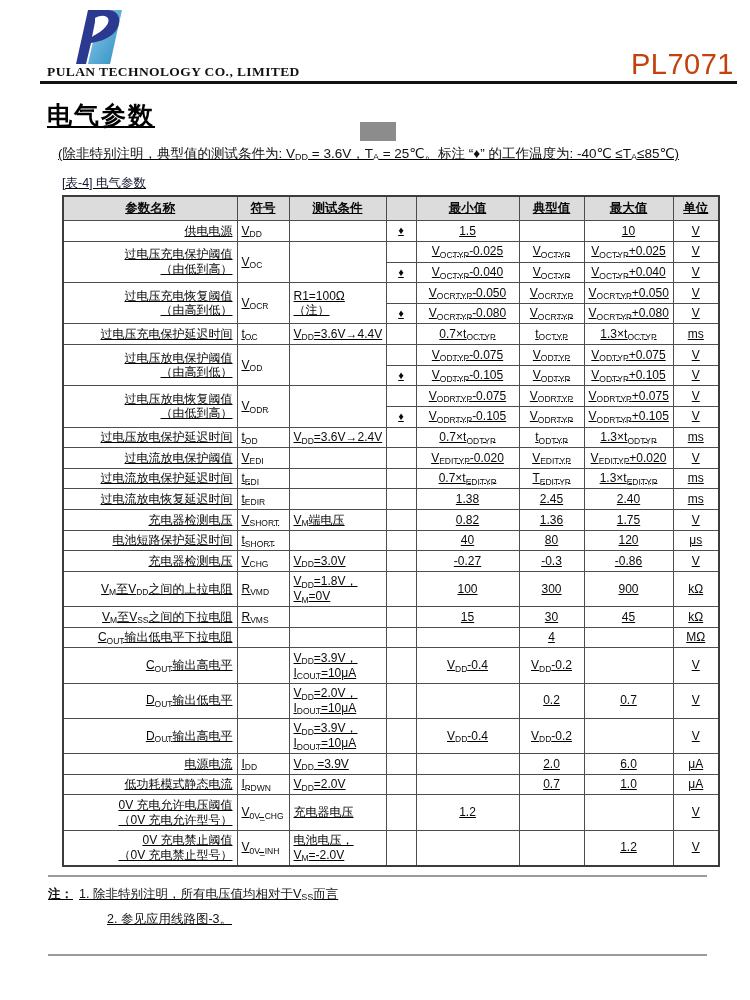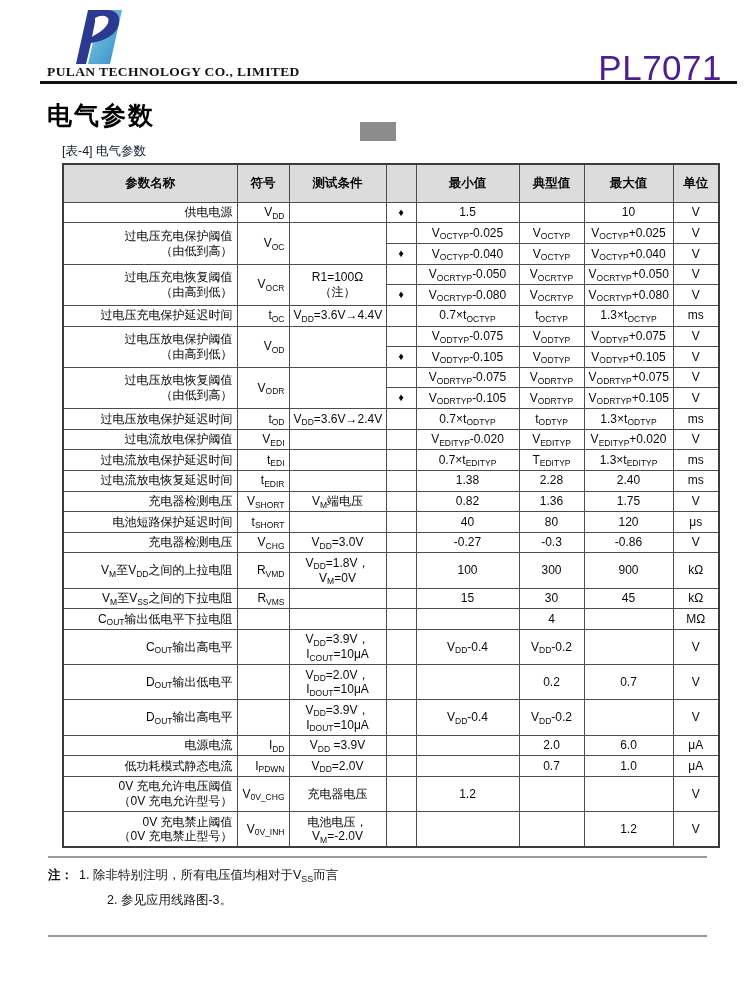--- a/index.html
+++ b/index.html
@@ -14,30 +14,30 @@
   }
   
   .logo { position: absolute; left: 64px; top: 8px; width: 64px; height: 58px; }
   .company {
     position: absolute; left: 47px; top: 64px;
     font-family: "Liberation Serif", "DejaVu Serif", serif;
     font-size: 13.5px; font-weight: 600; letter-spacing: 0.4px; color: #111;
     white-space: nowrap;
   }
   .part {
-    position: absolute; right: 28px; top: 48px;
-    font-size: 35px; color: #4c1d95; font-weight: 400;
+    position: absolute; right: 16px; top: 48px;
+    font-size: 29px; color: #c2410c; font-weight: 400;
     letter-spacing: 0.5px;
   }
   .hdr-rule {
     position: absolute; left: 40px; right: 13px; top: 81px;
     height: 3px; background: #111;
   }
   
-  .content { position: absolute; left: 0; right: 8px; top: 102px; }
+  .content { position: absolute; left: 0; right: 8px; top: 102px; text-decoration: underline; }
   .title {
     margin-left: 47px;
     font-size: 25px; font-weight: 900; color: #000;
     letter-spacing: 2px; line-height: 1.1;
   }
   .gray-box {
     position: absolute; left: 360px; top: 20px;
     width: 36px; height: 19px; background: #8c8c8c;
   }
   .intro {
@@ -62,25 +62,25 @@
     border: 1px solid #4d4d4d;
     padding: 2.5px 4px;
     line-height: 1.22;
     overflow: hidden;
   }
   table.params thead th {
     background: #dcdcdc;
     font-weight: bold;
     font-size: 12.5px;
     text-align: center;
-    padding: 11px 2px;
+    padding: 4px 2px;
   }
   td.c-param { text-align: right; padding-left: 7px; }
-  td.c-sym   { text-align: right; }
-  td.c-cond  { text-align: center; padding-left: 6px; }
+  td.c-sym   { text-align: left; }
+  td.c-cond  { text-align: left; padding-left: 6px; }
   td.c-dia   { text-align: center; font-size: 11px; }
   td.c-min, td.c-typ, td.c-max, td.c-unit { text-align: center; }
   table.params sub {
     font-size: 8.5px;
     vertical-align: baseline;
     position: relative; top: 2.5px;
     letter-spacing: 0;
   }
   .intro sub, .notes sub { font-size: 9px; vertical-align: baseline; position: relative; top: 2.5px; }
   
@@ -115,20 +115,21 @@
       <path d="M31,10 C40,5 48,9 43,17 C39,23 32,26 28,29 L31,14 Z" fill="#ffffff"></path>
     </svg>
   </div>
   <div class="company">PULAN TECHNOLOGY CO., LIMITED</div>
   <div class="part">PL7071</div>
   <div class="hdr-rule"></div>
 
   <div class="content">
     <h1 class="title">电气参数</h1>
     <div class="gray-box"></div>
+    <p class="intro">(除非特别注明，典型值的测试条件为: V<sub>DD</sub> = 3.6V，T<sub>A</sub> = 25℃。标注 “♦” 的工作温度为: -40℃ ≤T<sub>A</sub>≤85℃)</p>
     <div class="caption">[表-4] 电气参数</div>
 
     <table class="params">
       <colgroup>
         <col style="width:174px">
           <col style="width:52px">
           <col style="width:97px">
           <col style="width:30px">
         <col style="width:103px">
           <col style="width:65px">
@@ -265,21 +266,21 @@
             <td class="c-typ">T<sub>EDITYP</sub></td>
             <td class="c-max">1.3×t<sub>EDITYP</sub></td>
             <td class="c-unit">ms</td>
           </tr>
           <tr>
             <td class="c-param">过电流放电恢复延迟时间</td>
             <td class="c-sym">t<sub>EDIR</sub></td>
             <td class="c-cond"></td>
             <td class="c-dia"></td>
             <td class="c-min">1.38</td>
-            <td class="c-typ">2.28</td>
+            <td class="c-typ">2.45</td>
             <td class="c-max">2.40</td>
             <td class="c-unit">ms</td>
           </tr>
           <tr>
             <td class="c-param">充电器检测电压</td>
             <td class="c-sym">V<sub>SHORT</sub></td>
             <td class="c-cond">V<sub>M</sub>端电压</td>
             <td class="c-dia"></td>
             <td class="c-min">0.82</td>
             <td class="c-typ">1.36</td>

